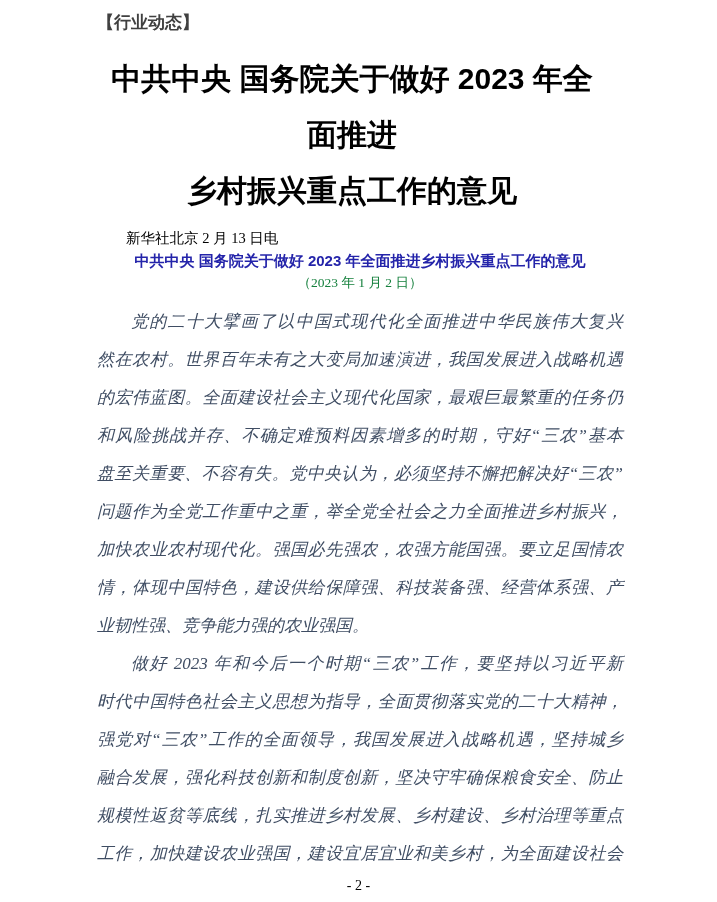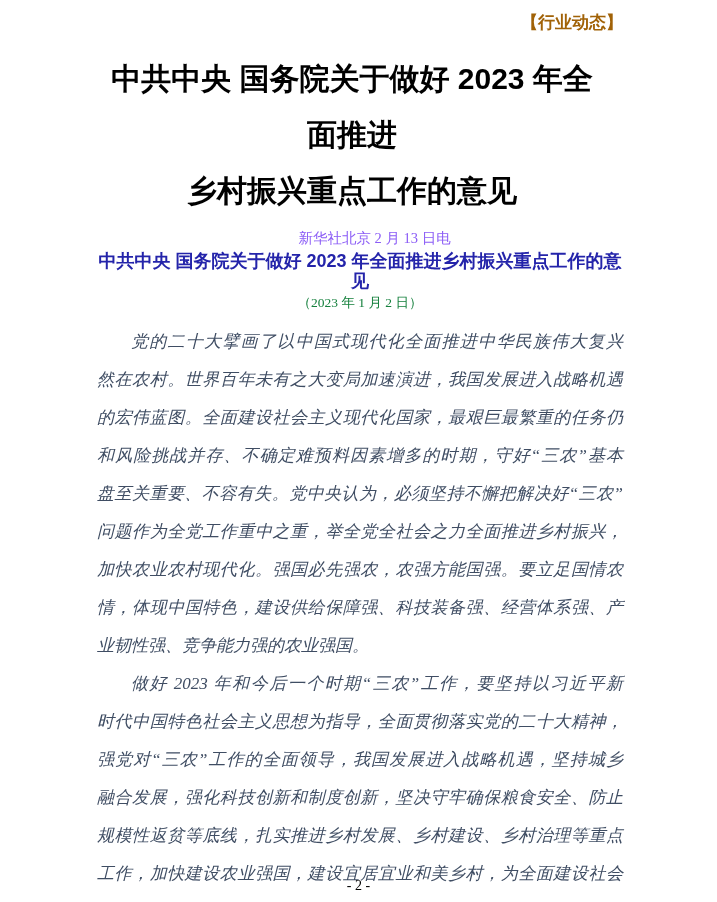--- a/index.html
+++ b/index.html
@@ -14,47 +14,47 @@
     background: #ffffff;
     overflow: hidden;
     box-sizing: border-box;
     padding: 0 94px 0 97px;
   }
   .section-tag {
     padding-top: 11px;
     font-family: "Liberation Sans", sans-serif;
     font-weight: bold;
     font-size: 17px;
-    color: #a16207;
-    text-align: right;
+    color: #404040;
+    text-align: left;
   }
   .main-title {
     margin: 17px 16px 0 0;
     font-family: "Liberation Sans", sans-serif;
     font-weight: bold;
     font-size: 30px;
     line-height: 56px;
     color: #000000;
     text-align: center;
   }
   .title-line { display: block; }
   .byline {
     margin-top: 9px;
     font-family: "Liberation Serif", serif;
     font-size: 14.5px;
     line-height: 20px;
-    color: #8b5cf6;
+    color: #000000;
     text-indent: 2em;
-    text-align: center;
+    text-align: left;
   }
   .subtitle {
     margin-top: 3px;
     font-family: "Liberation Sans", sans-serif;
     font-weight: bold;
-    font-size: 18px;
+    font-size: 15px;
     line-height: 20px;
     color: #2424aa;
     text-align: center;
   }
   .dateline {
     margin-top: 2px;
     font-family: "Liberation Serif", serif;
     font-size: 13.5px;
     line-height: 19px;
     color: #15803d;

